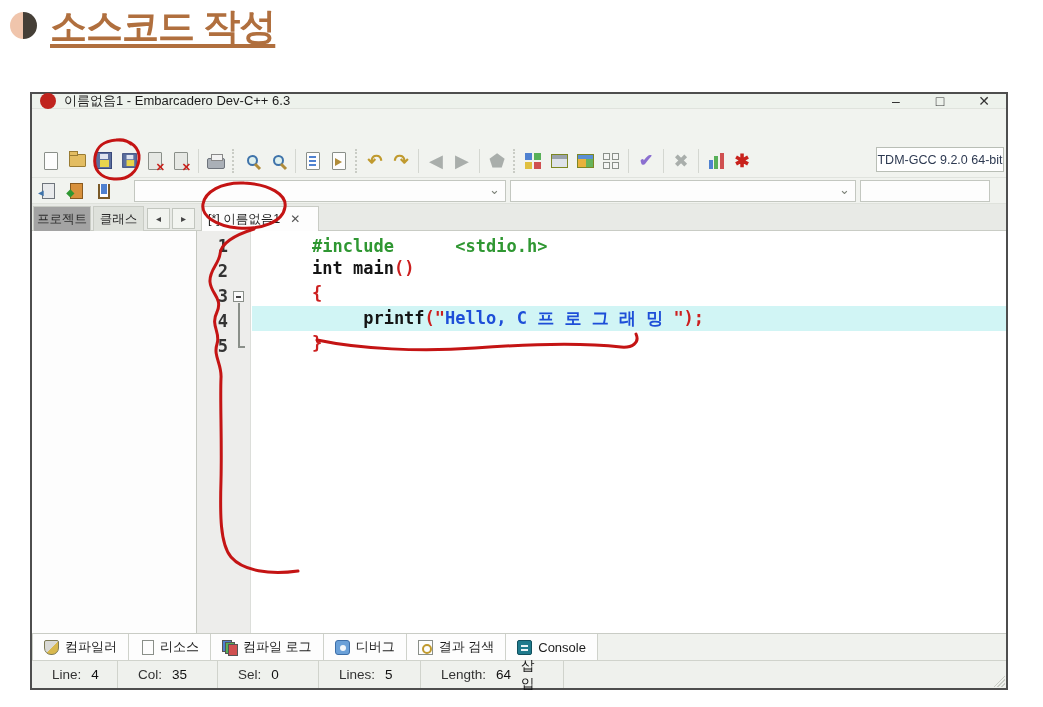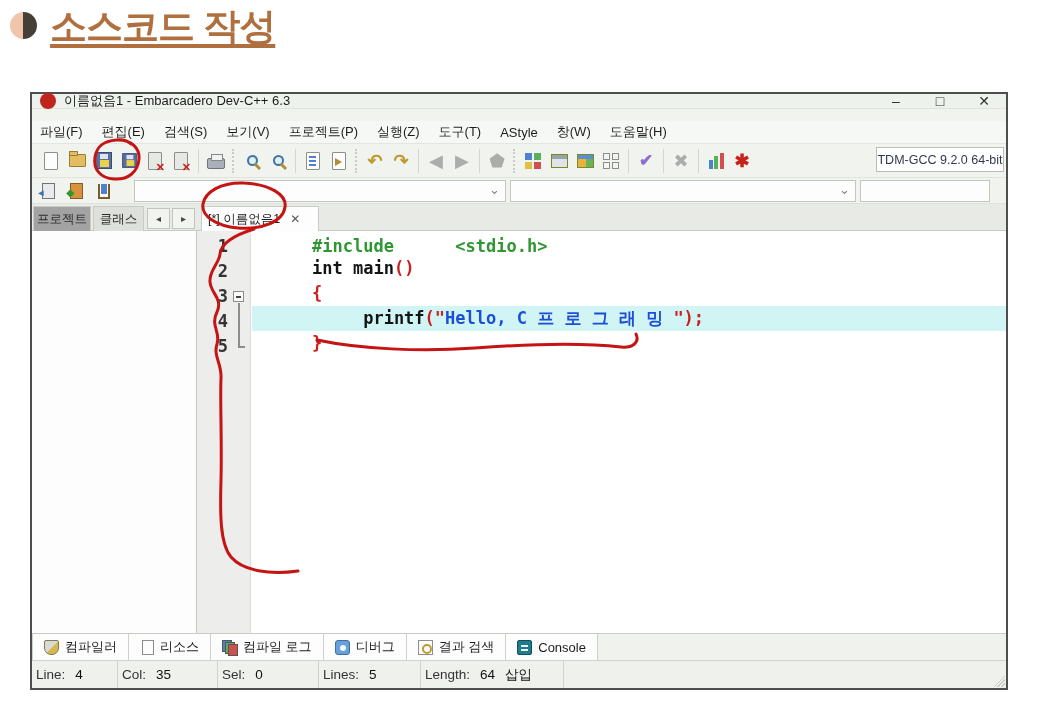--- a/index.html
+++ b/index.html
@@ -137,21 +137,21 @@
   .bi-debug:before { content:""; position:absolute; left:4px; top:4px; width:6px; height:6px; background:#f2f6fa; border-radius:50%; }
   .bi-searchpg { background:#fdfdfd; border:1.5px solid #8a8f89; }
   .bi-searchpg:before { content:""; position:absolute; left:3px; top:3px; width:6px; height:6px;
                         border:2px solid #c09a2e; border-radius:50%; }
   .bi-console { background:#1f7a8c; border:1px solid #11505e; border-radius:2px; }
   .bi-console:before { content:""; position:absolute; left:3px; top:4px; width:7px; height:2px; background:#eaf4f6; box-shadow:0 4px 0 #eaf4f6; }
 
   
   .statusbar { position:absolute; left:0; top:566px; width:974px; height:28px; background:#eff1ed;
                border-top:1px solid #d0d3cc; display:flex; align-items:center; font-size:13.5px; color:#222; }
-  .sfield { display:flex; align-items:center; gap:10px; padding:0 4px; border-right:1px solid #d0d3cc; height:100%; }
+  .sfield { display:flex; align-items:center; gap:10px; padding:0 20px; border-right:1px solid #d0d3cc; height:100%; }
   .sfield .lab { color:#333; } .sfield .val { color:#111; }
   .grip-corner { position:absolute; right:1px; bottom:1px; width:12px; height:12px;
                  background:linear-gradient(135deg,transparent 50%,#c9ccc5 50%, #c9ccc5 58%, transparent 58%,
                  transparent 66%, #c9ccc5 66%, #c9ccc5 74%, transparent 74%, transparent 82%, #c9ccc5 82%, #c9ccc5 90%, transparent 90%); }
 
   
   .pen-svg { position:absolute; left:0; top:0; width:1043px; height:707px; pointer-events:none; z-index:50; }
 </style>
 </head>
 <body>
@@ -167,32 +167,20 @@
       <div class="titlebar">
         <div class="app-icon"></div>
         <div class="win-title">이름없음1 - Embarcadero Dev-C++ 6.3</div>
         <div class="win-controls">
           <div class="win-btn">–</div>
           <div class="win-btn">□</div>
           <div class="win-btn">✕</div>
         </div>
       </div>
 
-      <div class="menubar">
-        <span class="menu-item">파일(F)</span>
-        <span class="menu-item">편집(E)</span>
-        <span class="menu-item">검색(S)</span>
-        <span class="menu-item">보기(V)</span>
-        <span class="menu-item">프로젝트(P)</span>
-        <span class="menu-item">실행(Z)</span>
-        <span class="menu-item">도구(T)</span>
-        <span class="menu-item">AStyle</span>
-        <span class="menu-item">창(W)</span>
-        <span class="menu-item">도움말(H)</span>
-      </div>
 
       <div class="toolbar1">
         <div class="ti">
             <div class="pg"></div>
           </div>
         <div class="ti">
             <div class="folder"></div>
           </div>
         <div class="ti">
             <div class="floppy"></div>

